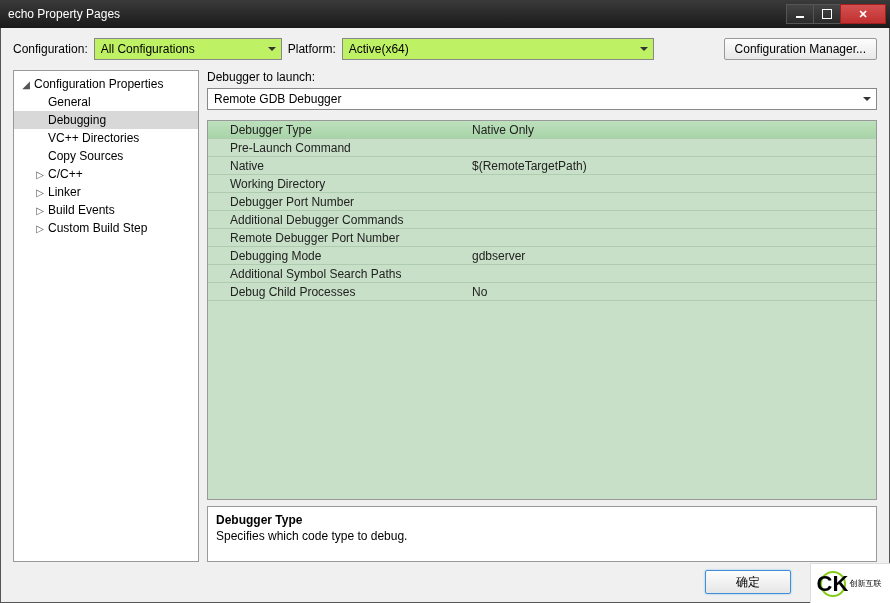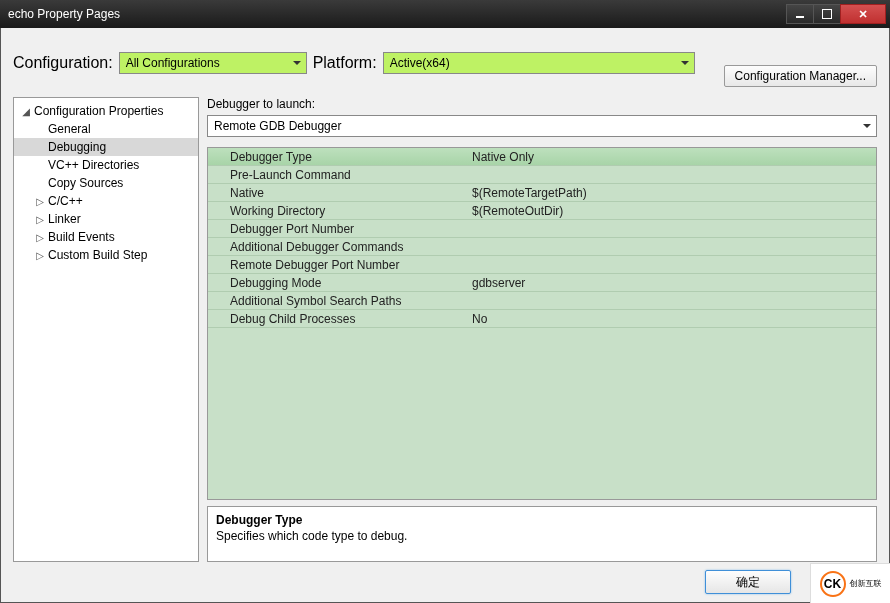--- a/index.html
+++ b/index.html
@@ -10,26 +10,26 @@
 .titlebar-buttons { display: flex; height: 20px; }
 .tbtn { width: 28px; height: 20px; border: 1px solid #555; display: flex; align-items: center; justify-content: center; margin-left: -1px; background: linear-gradient(#454545,#2a2a2a); color: #fff; font-size: 10px; }
 .tbtn.min::before { content:""; width:8px; height:2px; background:#fff; margin-top:6px;}
 .tbtn.max::before { content:""; width:8px; height:8px; border:1px solid #fff;}
 .tbtn.close { width: 46px; background: linear-gradient(#d45050,#c03030); border-color:#a02020;}
 .tbtn.close::before { content:"✕"; font-size:11px; font-weight:bold;}
 
 .content { position: absolute; top: 28px; left: 0; right: 0; bottom: 0; background: #f0f0f0; border: 1px solid #555; border-top: none; padding: 10px 12px 8px 12px; display: flex; flex-direction: column; }
 
 .toprow { display: flex; align-items: center; gap: 6px; margin-bottom: 10px; }
-.toprow label { font-size: 16px; }
+.toprow label { font-size: 12px; }
 .combo { position: relative; background: #bef264; border: 1px solid #888; height: 22px; display: flex; align-items: center; padding: 0 18px 0 6px; }
 .combo::after { content:""; position:absolute; right:5px; top:8px; border:4px solid transparent; border-top-color:#333;}
 .combo.cfg { width: 188px; }
 .combo.plat { width: 312px; }
-.btn { background: linear-gradient(#fdfdfd,#e8e8e8); border: 1px solid #999; height: 22px; padding: 0 10px; display:flex; align-items:center; border-radius:2px;margin-top:27px;}
+.btn { background: linear-gradient(#fdfdfd,#e8e8e8); border: 1px solid #999; height: 22px; padding: 0 10px; display:flex; align-items:center; border-radius:2px;}
 
 .mainrow { flex: 1; display: flex; gap: 8px; min-height: 0; }
 
 .tree { width: 186px; background: #fff; border: 1px solid #999; padding: 4px 0; overflow: auto; }
 .tree-row { display: flex; align-items: center; height: 18px; padding-left: 6px; cursor: default; }
 .tree-row .arrow { width: 12px; text-align:center; color:#555; font-size:10px;}
 .tree-row .lbl { padding-left: 2px; }
 .tree-row.lvl1 { padding-left: 20px; }
 .tree-row.selected { background: #d8d8d8; }
 
@@ -46,21 +46,21 @@
 .propval.bold { font-weight:bold; }
 .highlight-row { background: linear-gradient(#bde0bd,#a8d4a8); }
 .grid-fill { flex:1; }
 
 .desc-box { border:1px solid #999; background:#fff; padding:6px 8px; margin-top:6px; height:56px;}
 .desc-title { font-weight:bold; margin-bottom:2px;}
 
 .bottomrow { display:flex; justify-content:flex-end; gap:6px; margin-top:8px; align-items:flex-start;}
 .okbtn { background:linear-gradient(#fdfdfd,#e6e6e6); border:1px solid #3f8fd8; height:24px; width:86px; display:flex; align-items:center; justify-content:center; border-radius:2px; box-shadow:0 0 2px #7fb8e8;}
 .logo { width:80px; height:40px; position:absolute; right:0; bottom:0; background:#fff; display:flex; align-items:center; justify-content:center; border-left:1px solid #ddd; border-top:1px solid #ddd;}
-.logo-ck { font-weight:bold; font-size:12px; border:2px solid #f97316; border-radius:50%; width:26px; height:26px; display:flex; align-items:center; justify-content:center;}
+.logo-ck { font-weight:bold; font-size:22px; border:2px solid #84cc16; border-radius:50%; width:26px; height:26px; display:flex; align-items:center; justify-content:center;}
 .logo-txt { font-size:8px; margin-left:4px; line-height:1;}
 </style>
 </head>
 <body>
 
 <div class="titlebar">
   <div class="titlebar-text">echo Property Pages</div>
   <div class="titlebar-buttons">
     <div class="tbtn min"></div>
     <div class="tbtn max"></div>
@@ -143,21 +143,20 @@
             <div class="proprow">
               <div class="propname">Pre-Launch Command</div>
               <div class="propval"></div>
             </div>
             <div class="proprow">
               <div class="propname">Native</div>
               <div class="propval">$(RemoteTargetPath)</div>
             </div>
             <div class="proprow">
               <div class="propname">Working Directory</div>
-              <div class="propval">$(RemoteOutDir)</div>
             </div>
             <div class="proprow">
               <div class="propname">Debugger Port Number</div>
               <div class="propval"></div>
             </div>
             <div class="proprow">
               <div class="propname">Additional Debugger Commands</div>
               <div class="propval"></div>
             </div>
             <div class="proprow">

